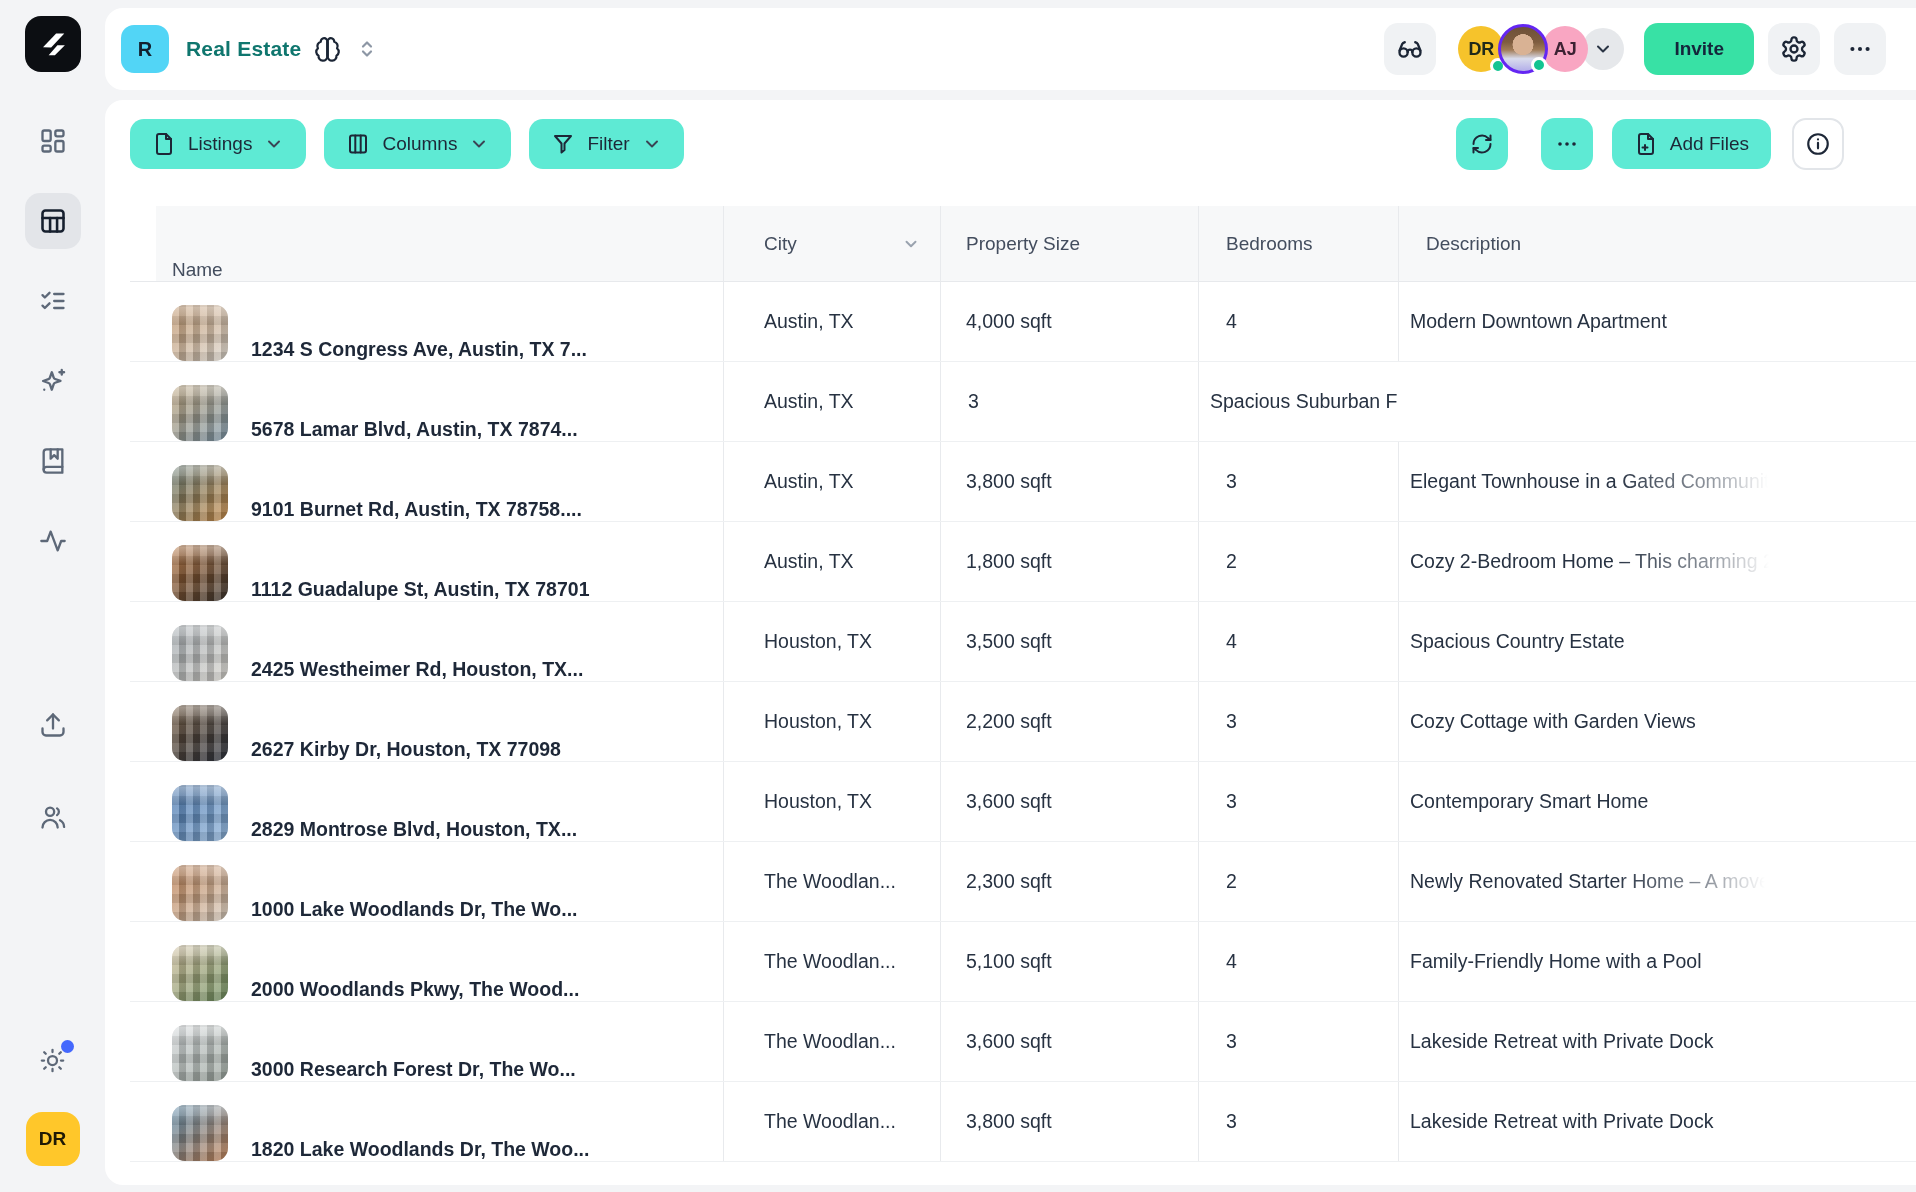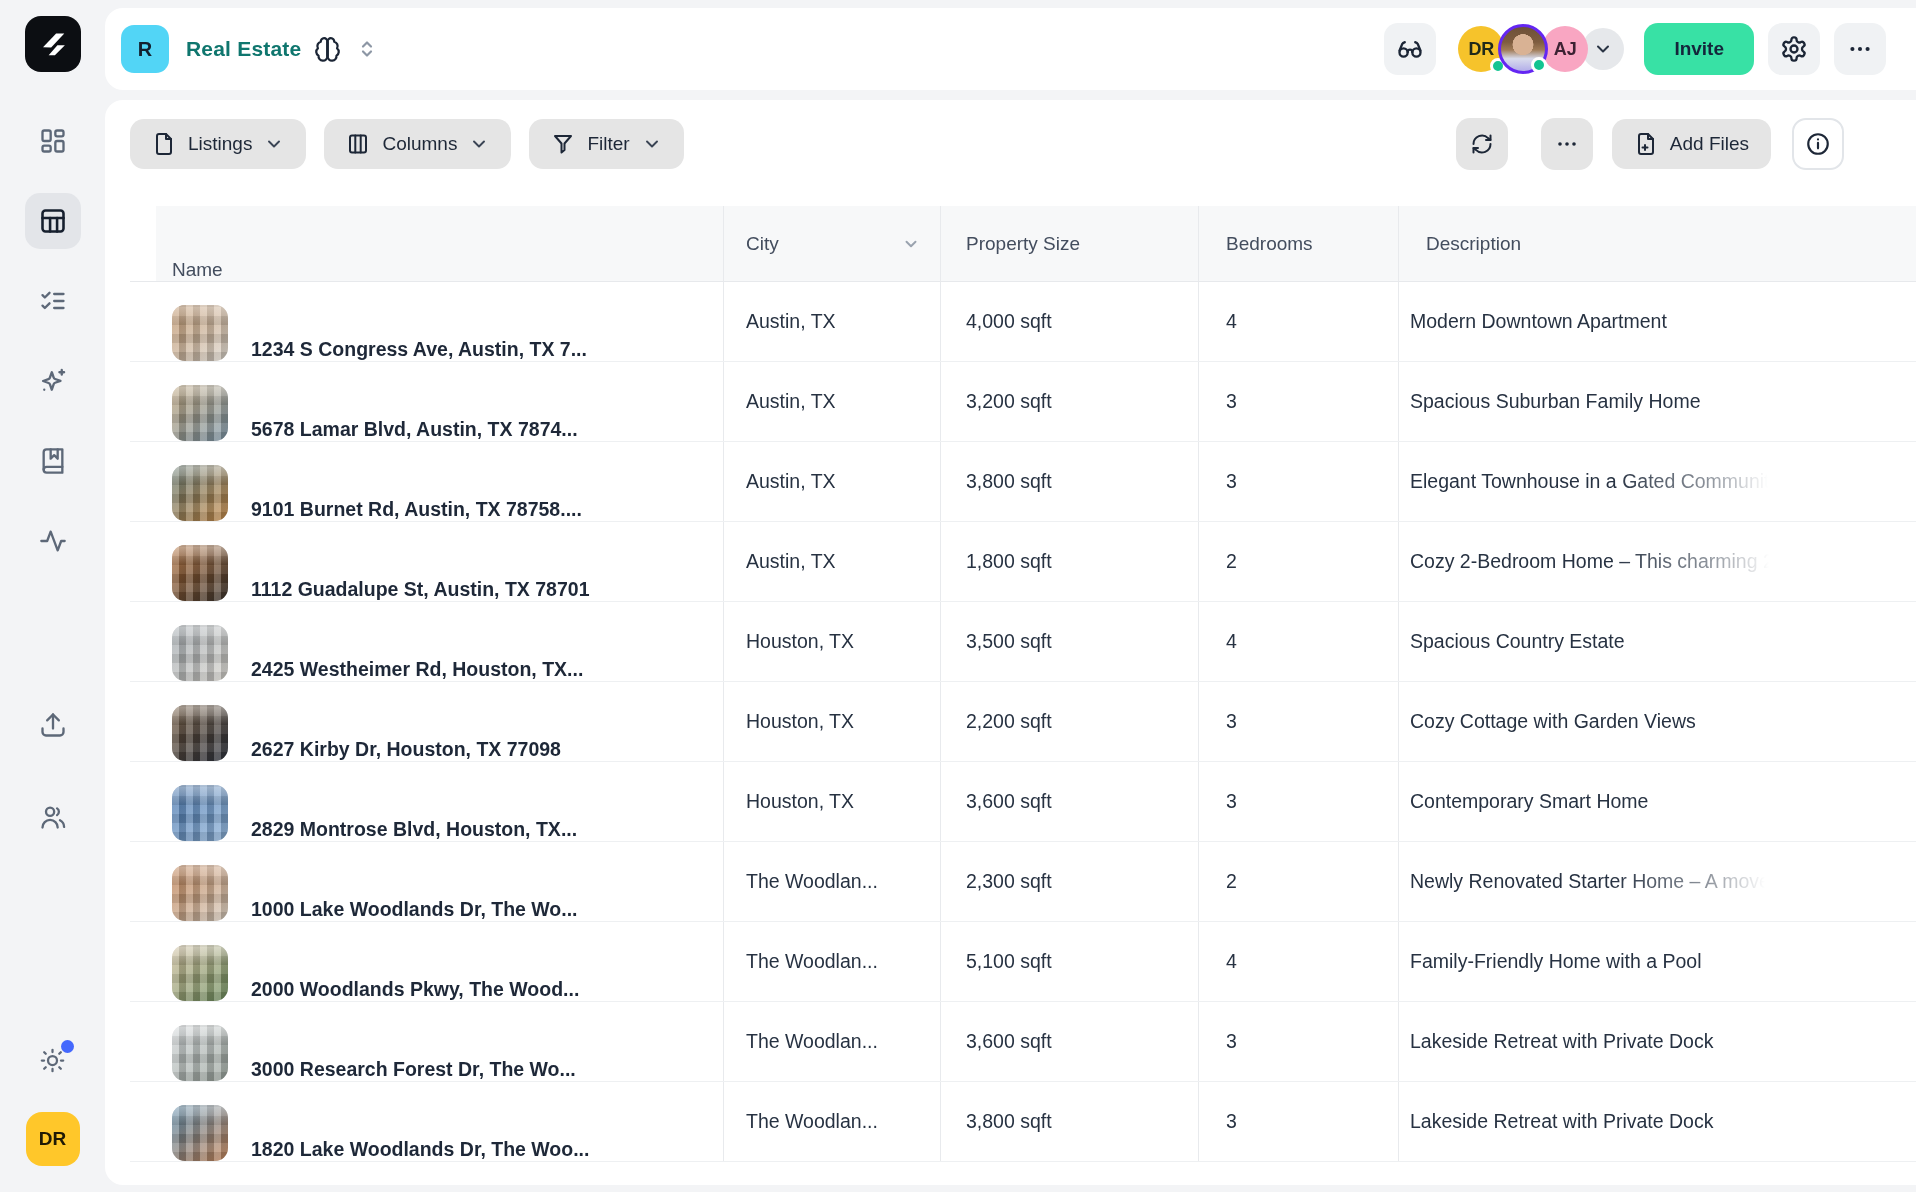--- a/index.html
+++ b/index.html
@@ -46,39 +46,39 @@
   }
   .av-2 { z-index:2; color:#3d2233; }
   .online-dot { position:absolute; right:-2px; bottom:-2px; width:16px; height:16px; border-radius:50%; background:#13c491; border:3px solid #ffffff; }
   .chev-circle { width:42px; height:42px; border-radius:50%; background:#e6e8eb; display:flex; align-items:center; justify-content:center; color:#2a3444; z-index:1; cursor:pointer; }
   .invite-btn { height:52px; padding:0 30px; margin-left:20px; border:none; border-radius:14px; background:#38e1a5; color:#14263b; font-size:19px; font-weight:bold; font-family:Liberation Sans, sans-serif; cursor:pointer; }
   .top-right .icon-btn { margin-left:14px; }
 
   
   .main-card { margin-top:10px; height:1085px; background:#ffffff; border-radius:18px 0 0 18px; padding:18px 0 0 25px; display:flex; flex-direction:column; overflow:hidden; }
   .toolbar { display:flex; align-items:center; padding-right:72px; }
-  .tool-btn { height:50px; border:none; border-radius:14px; background:#e5e5e5; color:#1d2737; font-size:19px; font-family:inherit; display:flex; align-items:center; gap:12px; padding:0 22px; cursor:pointer; }
+  .tool-btn { height:50px; border:none; border-radius:14px; background:#5eead4; color:#1d2737; font-size:19px; font-family:inherit; display:flex; align-items:center; gap:12px; padding:0 22px; cursor:pointer; }
   .tool-btn .chev { color:#3a4454; }
   .toolbar .tool-btn + .tool-btn { margin-left:18px; }
   .tool-sq { width:52px; height:52px; padding:0; justify-content:center; }
   .toolbar-right { margin-left:auto; display:flex; align-items:center; gap:15px; }
   .info-btn { background:#ffffff; border:2px solid #e2e5e9; }
 
   
   .table { margin-top:36px; flex:1; overflow:hidden; }
   .thead, .trow { display:grid; grid-template-columns:26px 567px 217px 258px 200px minmax(480px,1fr); }
   .thead { height:76px; }
   .hc { background:#f7f8f9; display:flex; align-items:center; font-size:19px; color:#434d5e; }
   .hc.gutter { background:transparent; }
   .trow { height:80px; border-bottom:1px solid #eef0f2; cursor:pointer; }
   .thead { border-bottom:1px solid #e7e9ec; }
   .c { display:flex; align-items:center; min-width:0; }
   .colb { border-left:1px solid #e8eaed; }
   .h-name, .c-name { padding-left:16px;align-items:flex-end; }
-  .h-city, .c-city { padding-left:22px; }
+  .h-city, .c-city { padding-left:40px; }
   .h-size, .c-size { padding-left:25px; }
   .h-bed,  .c-bed  { padding-left:27px; }
   .h-desc, .c-desc { padding-left:27px; }
   .h-city { justify-content:space-between; padding-right:20px; color:#434d5e; }
   .h-city .sort-chev { color:#9aa3af; }
   .thumb { width:56px; height:56px; border-radius:13px; flex:0 0 56px; position:relative; overflow:hidden; }
   .thumb::after { content:""; position:absolute; inset:0;
     background:
       linear-gradient(180deg, rgba(255,255,255,.45) 0%, rgba(255,255,255,0) 38%),
       repeating-linear-gradient(90deg, rgba(255,255,255,.20) 0 7px, rgba(0,0,0,.14) 7px 14px),
@@ -358,23 +358,20 @@
 
   <div class="trow">
     <div class="c gutter"></div>
     <div class="c c-name">
       <div class="thumb" style="background: linear-gradient(140deg, rgb(181, 154, 111) 0%, rgb(127, 152, 171) 100%);"></div>
       <span class="nm">5678 Lamar Blvd, Austin, TX 7874...</span>
     </div>
     <div class="c c-city colb">
               <span class="cv">Austin, TX</span>
             </div>
-    <div class="c c-size colb">
-              <span class="cv">3,200 sqft</span>
-            </div>
     <div class="c c-bed colb">
               <span class="cv">3</span>
             </div>
     <div class="c c-desc colb">
               <span class="txt">Spacious Suburban Family Home</span>
             </div>
   </div>
 
   <div class="trow">
     <div class="c gutter"></div>

